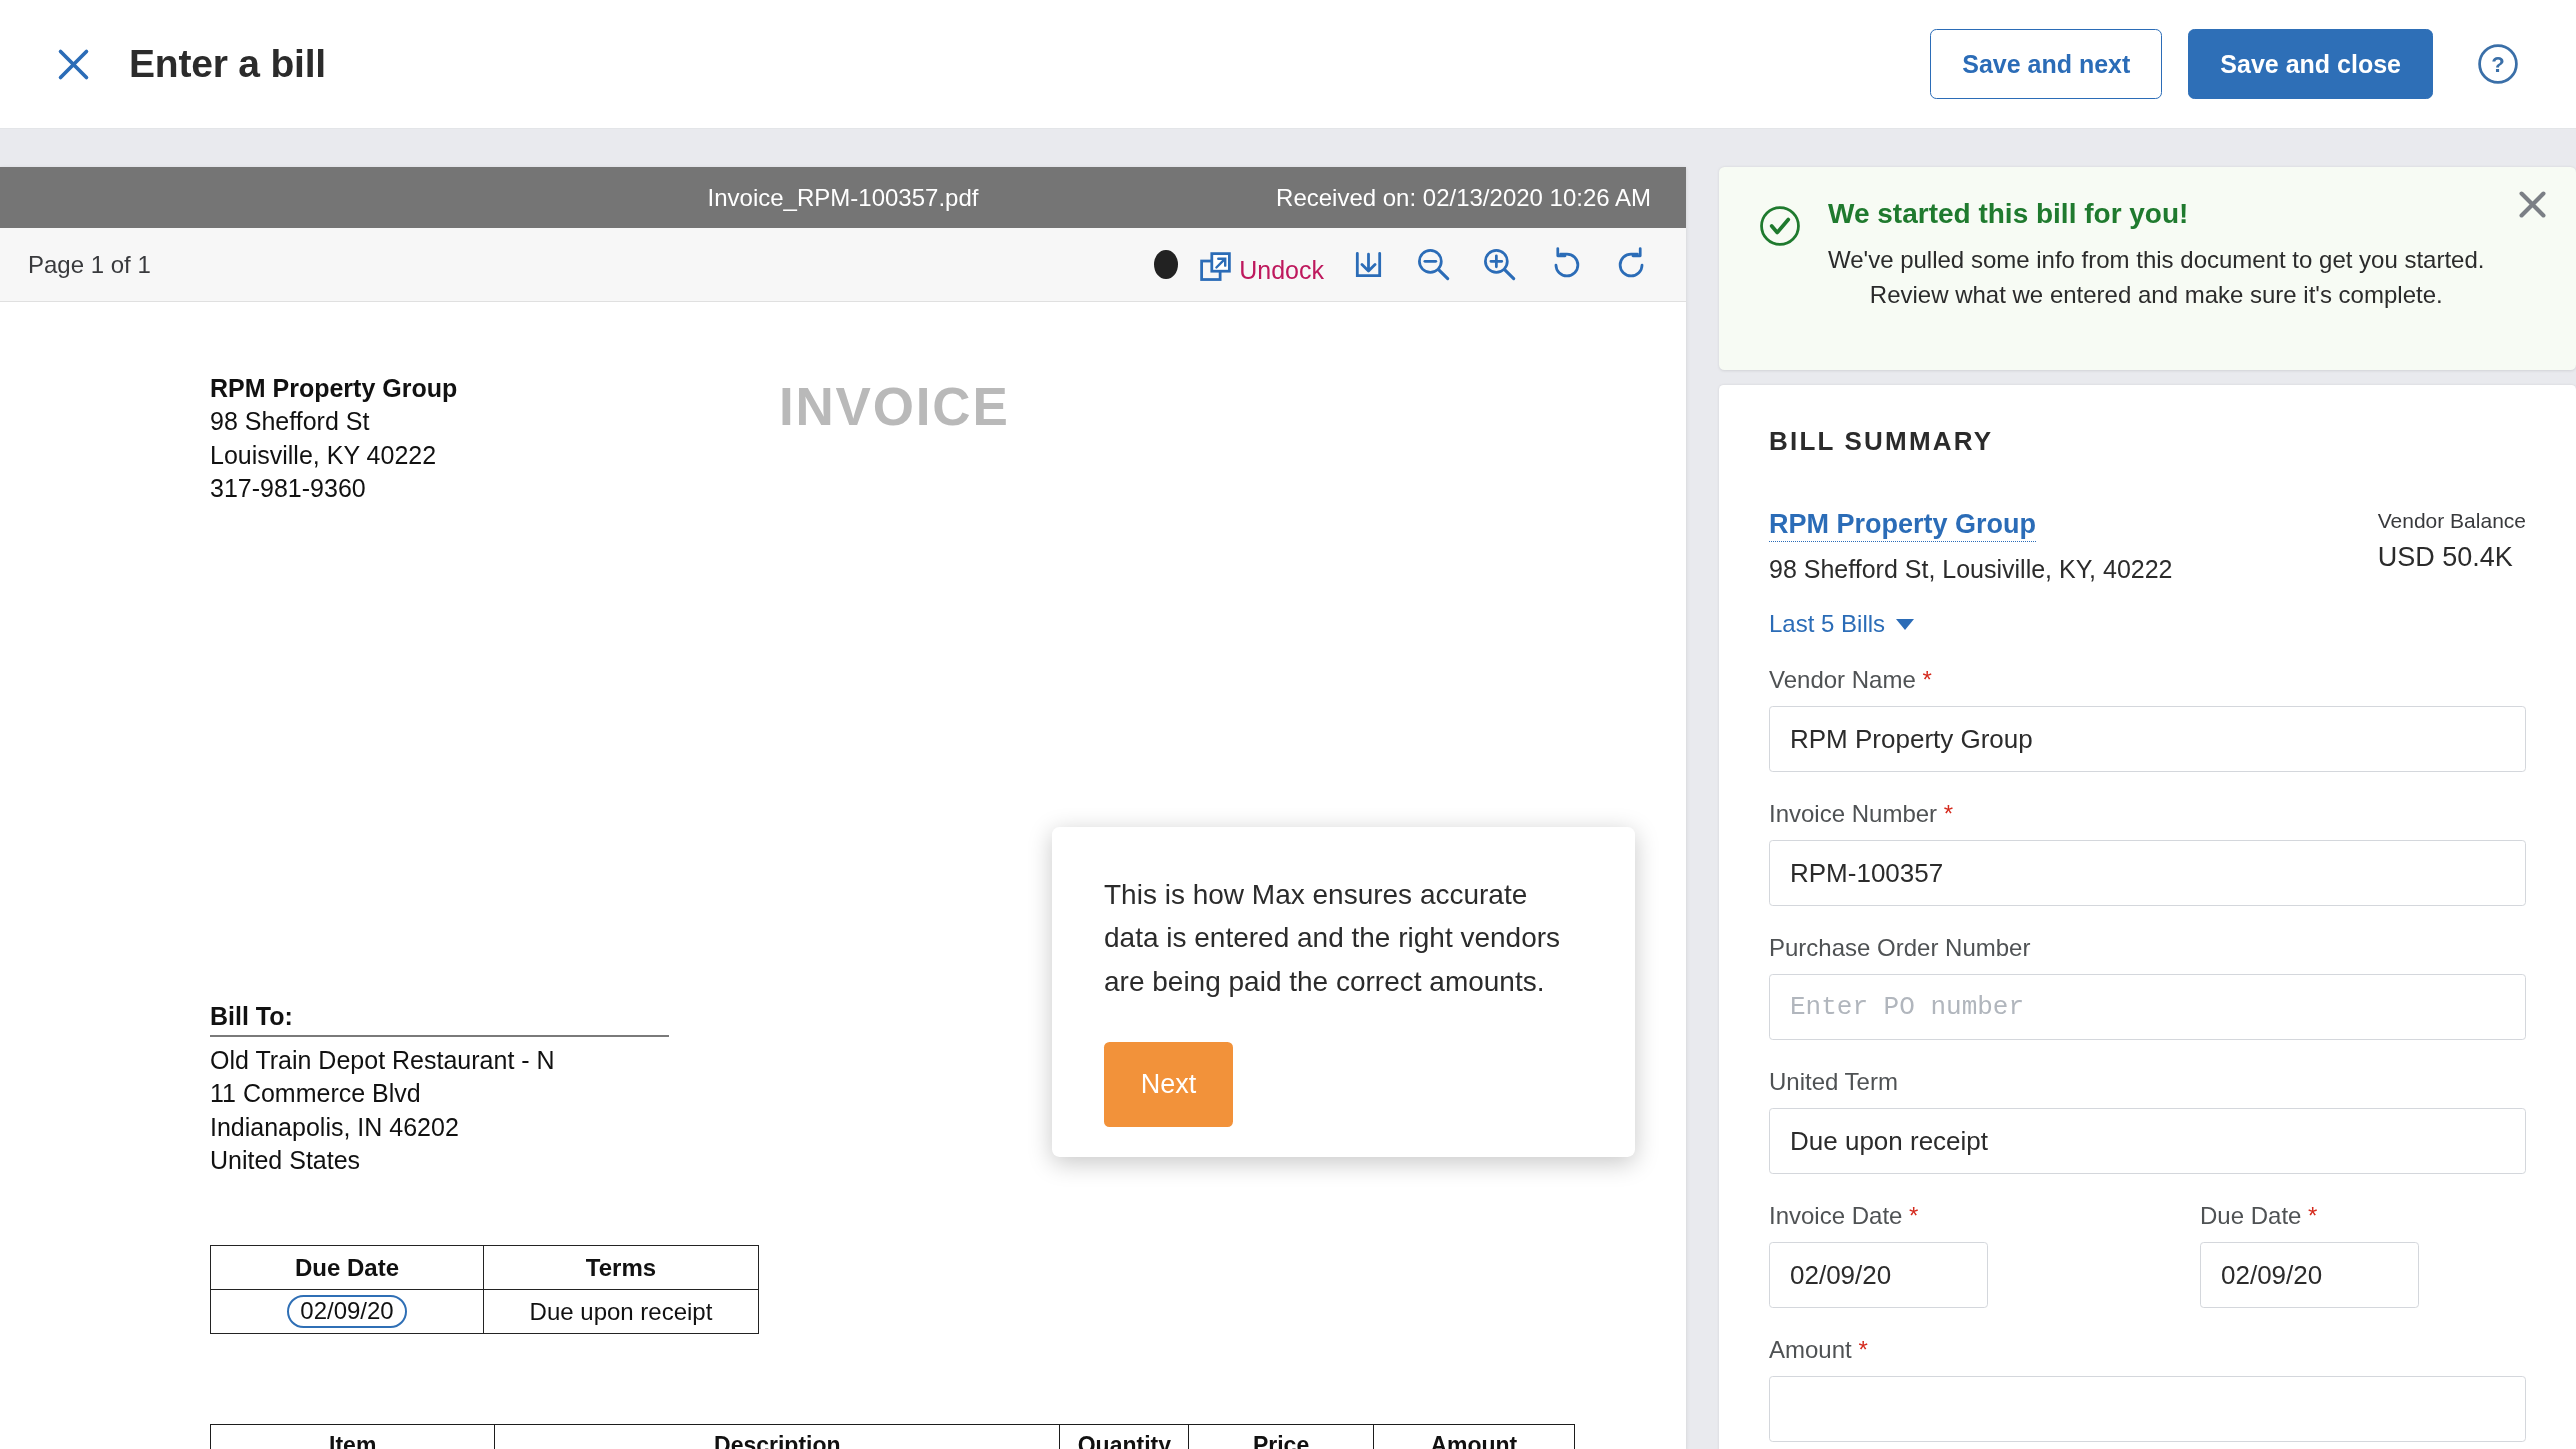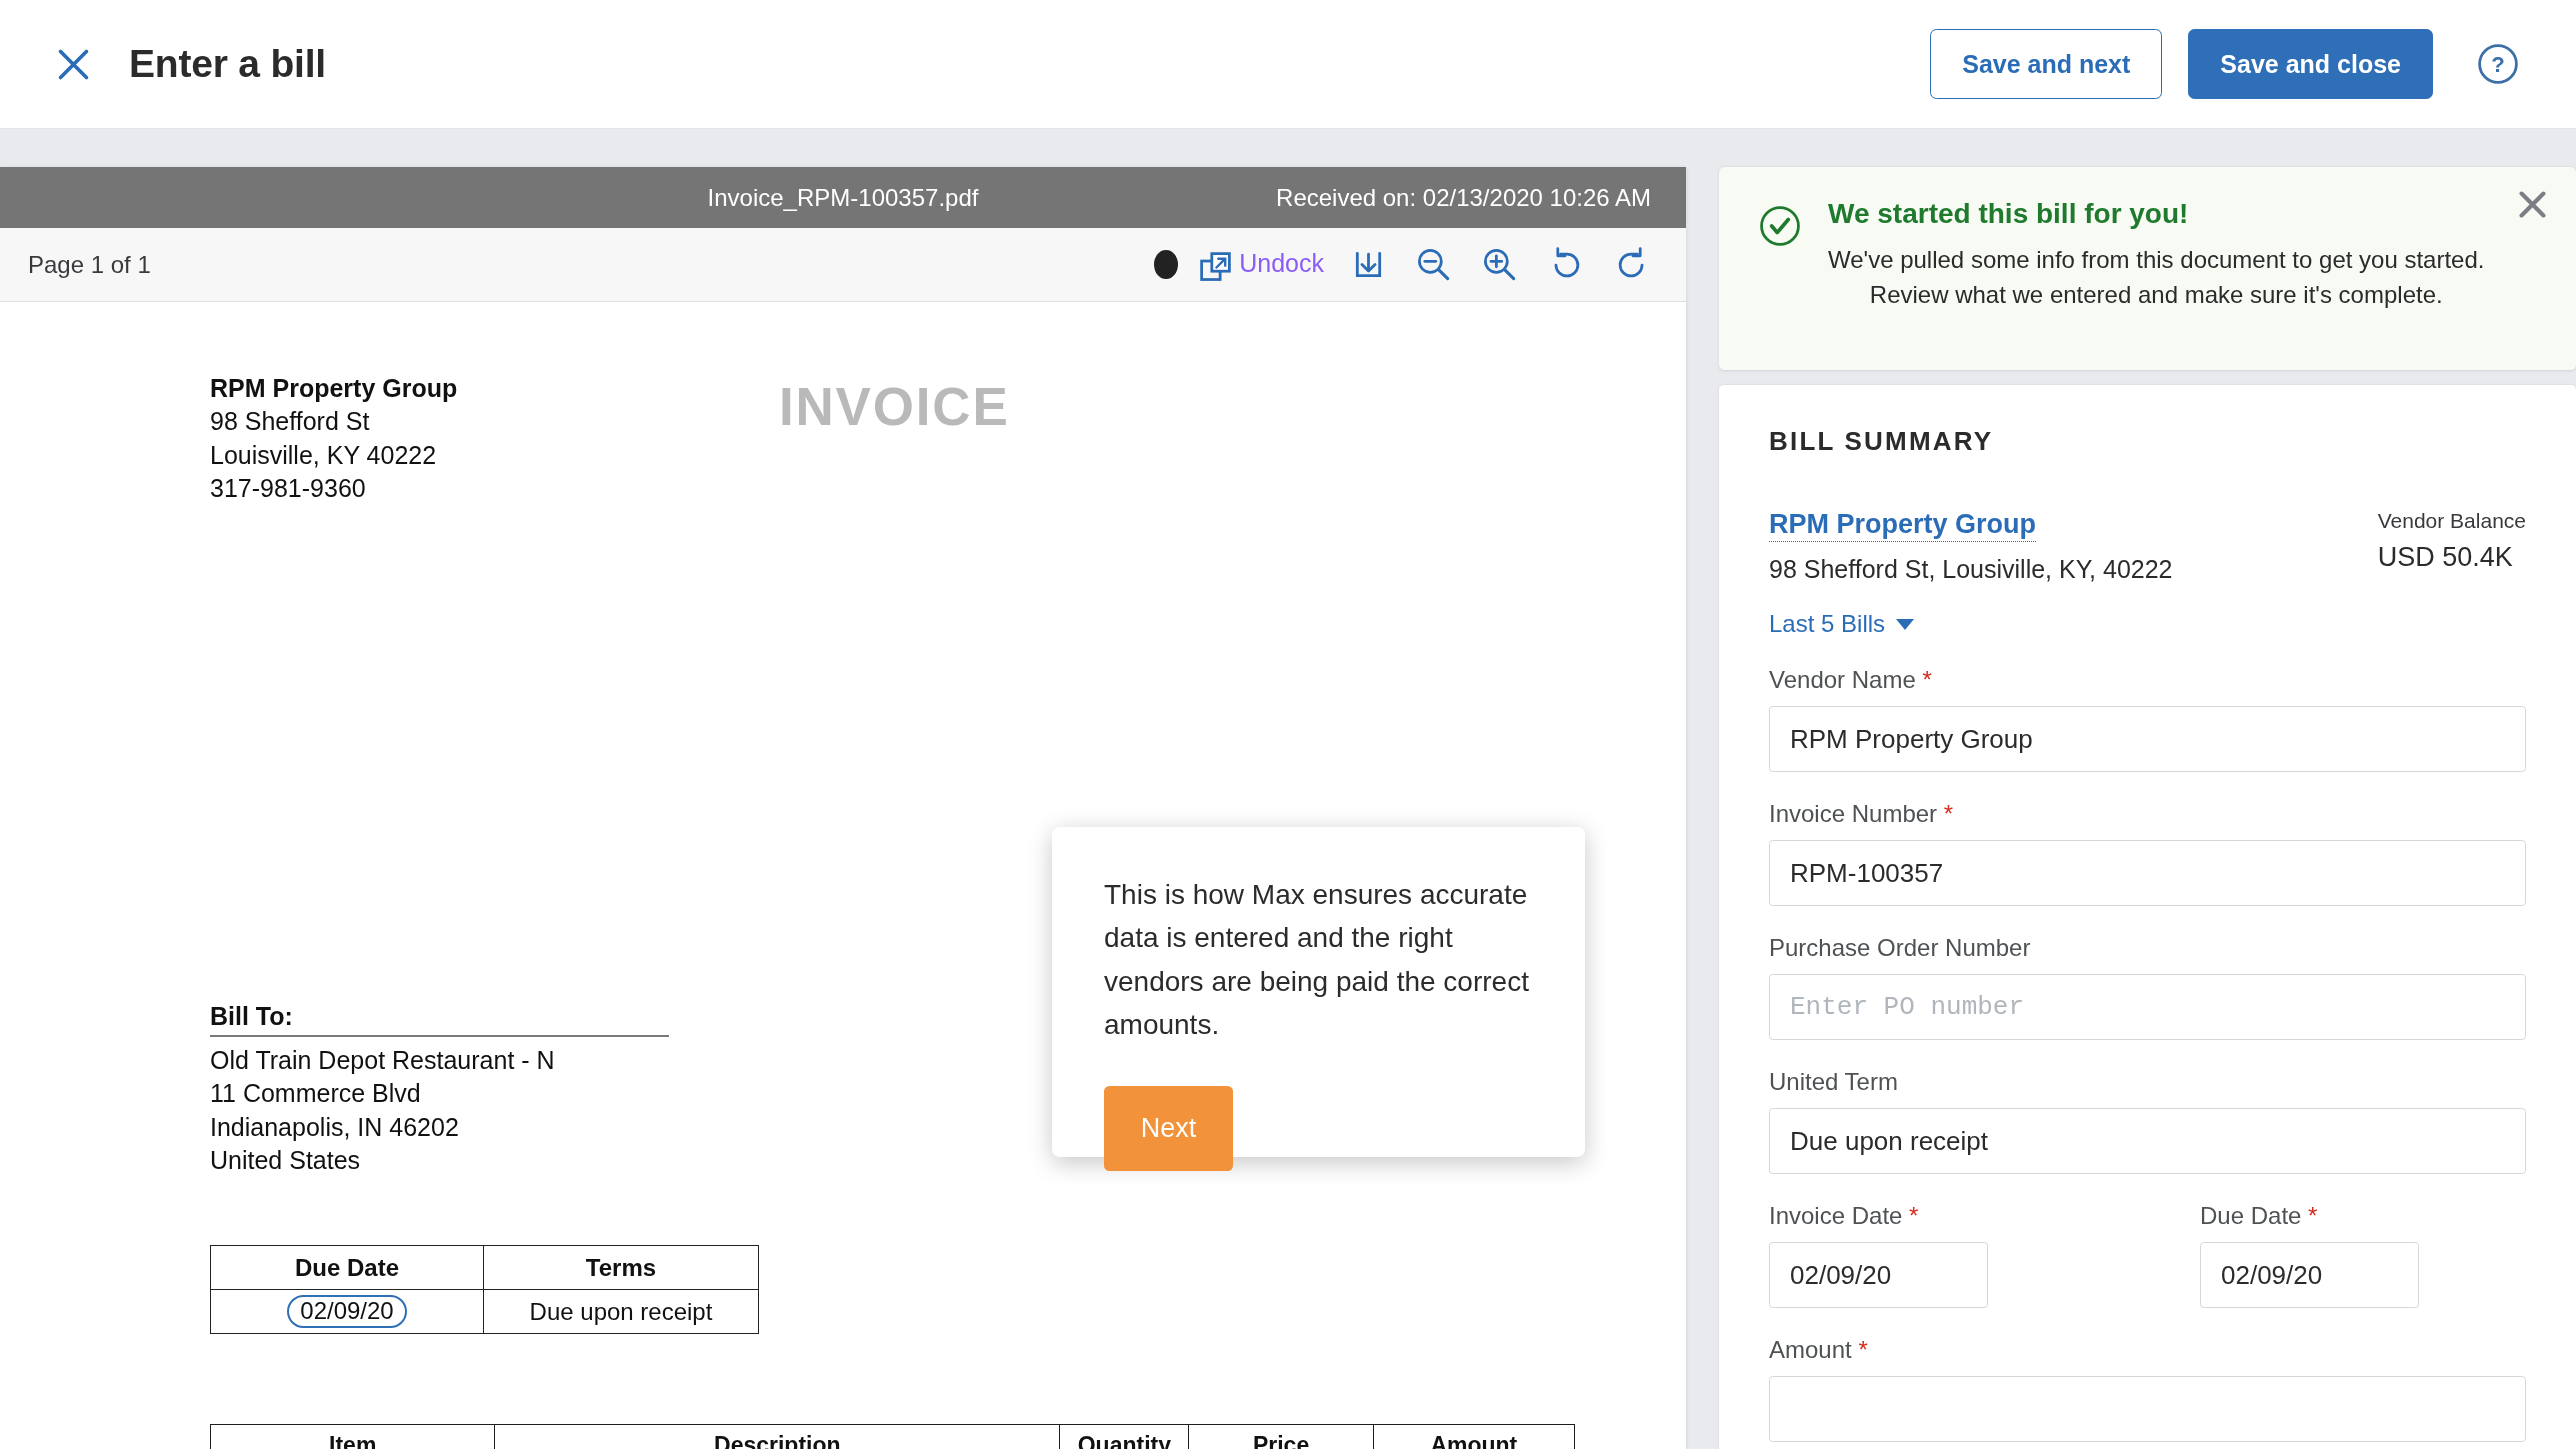--- a/index.html
+++ b/index.html
@@ -113,22 +113,22 @@
     margin-left: auto;
     display: flex; align-items: center; gap: 24px;
   }
   .cursor-dot {
     width: 24px; height: 29.5px;
     border-radius: 50%;
     background: #222222;
     margin-right: -5.5px;
   }
   .undock-group {
-    display:flex; align-items:flex-start; gap: 5.5px;
-    color:#8b5cf6; font-size:25px; cursor:pointer;margin-top:12px;
+    display:flex; align-items:center; gap: 5.5px;
+    color:#be185d; font-size:25px; cursor:pointer;margin-top:12px;
   }
   .tb-icon { cursor: pointer; display:flex; align-items:center; }
 
   
   .pdf-doc {
     position: relative;
     height: 1148px;
     background: #ffffff;
     font-family: "Liberation Sans", sans-serif;
     color: #111111;
@@ -218,21 +218,21 @@
   .items-table .c-item { width: 284px; }
   .items-table .c-desc { width: 564px; }
   .items-table .c-qty { width: 129px; }
   .items-table .c-price { width: 184px; }
   .items-table .c-amt { width: 201px; }
 
   
   .coach {
     position: absolute;
     left: 1052px; top: 697px;
-    width: 533px; height: 330px;
+    width: 583px; height: 330px;
     background: #ffffff;
     border-radius: 7.4px;
     box-shadow: 0 5.5px 24px rgba(0,0,0,.22);
     padding: 46px 52px;
     z-index: 30;
   }
   .coach-text {
     font-size: 28px;
     line-height: 1.55;
     color: #2b2b2b;

